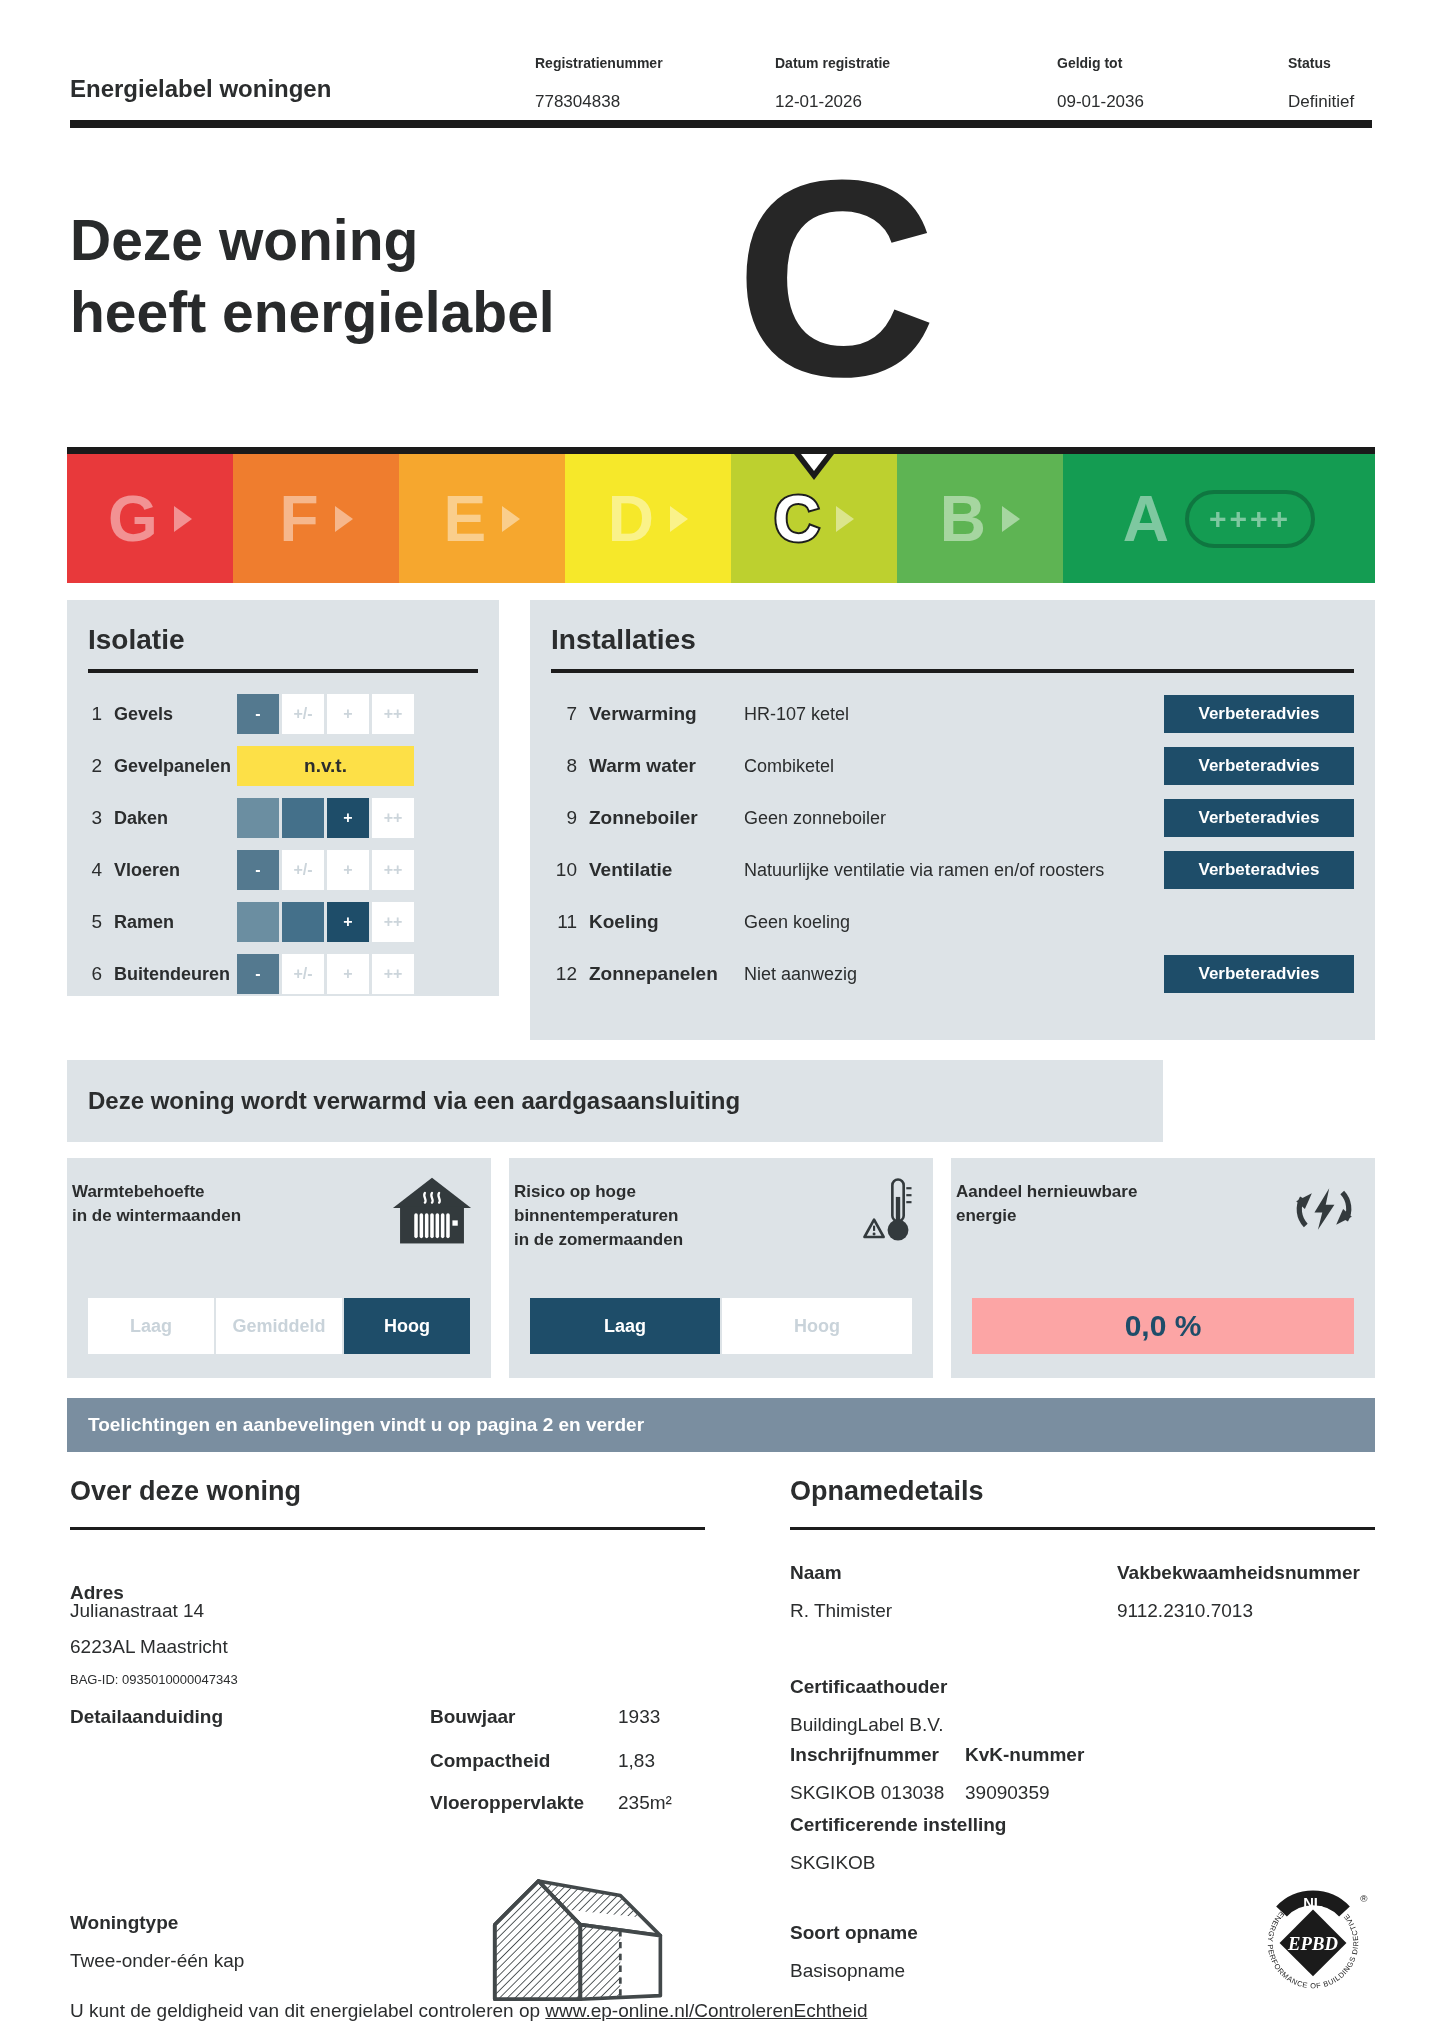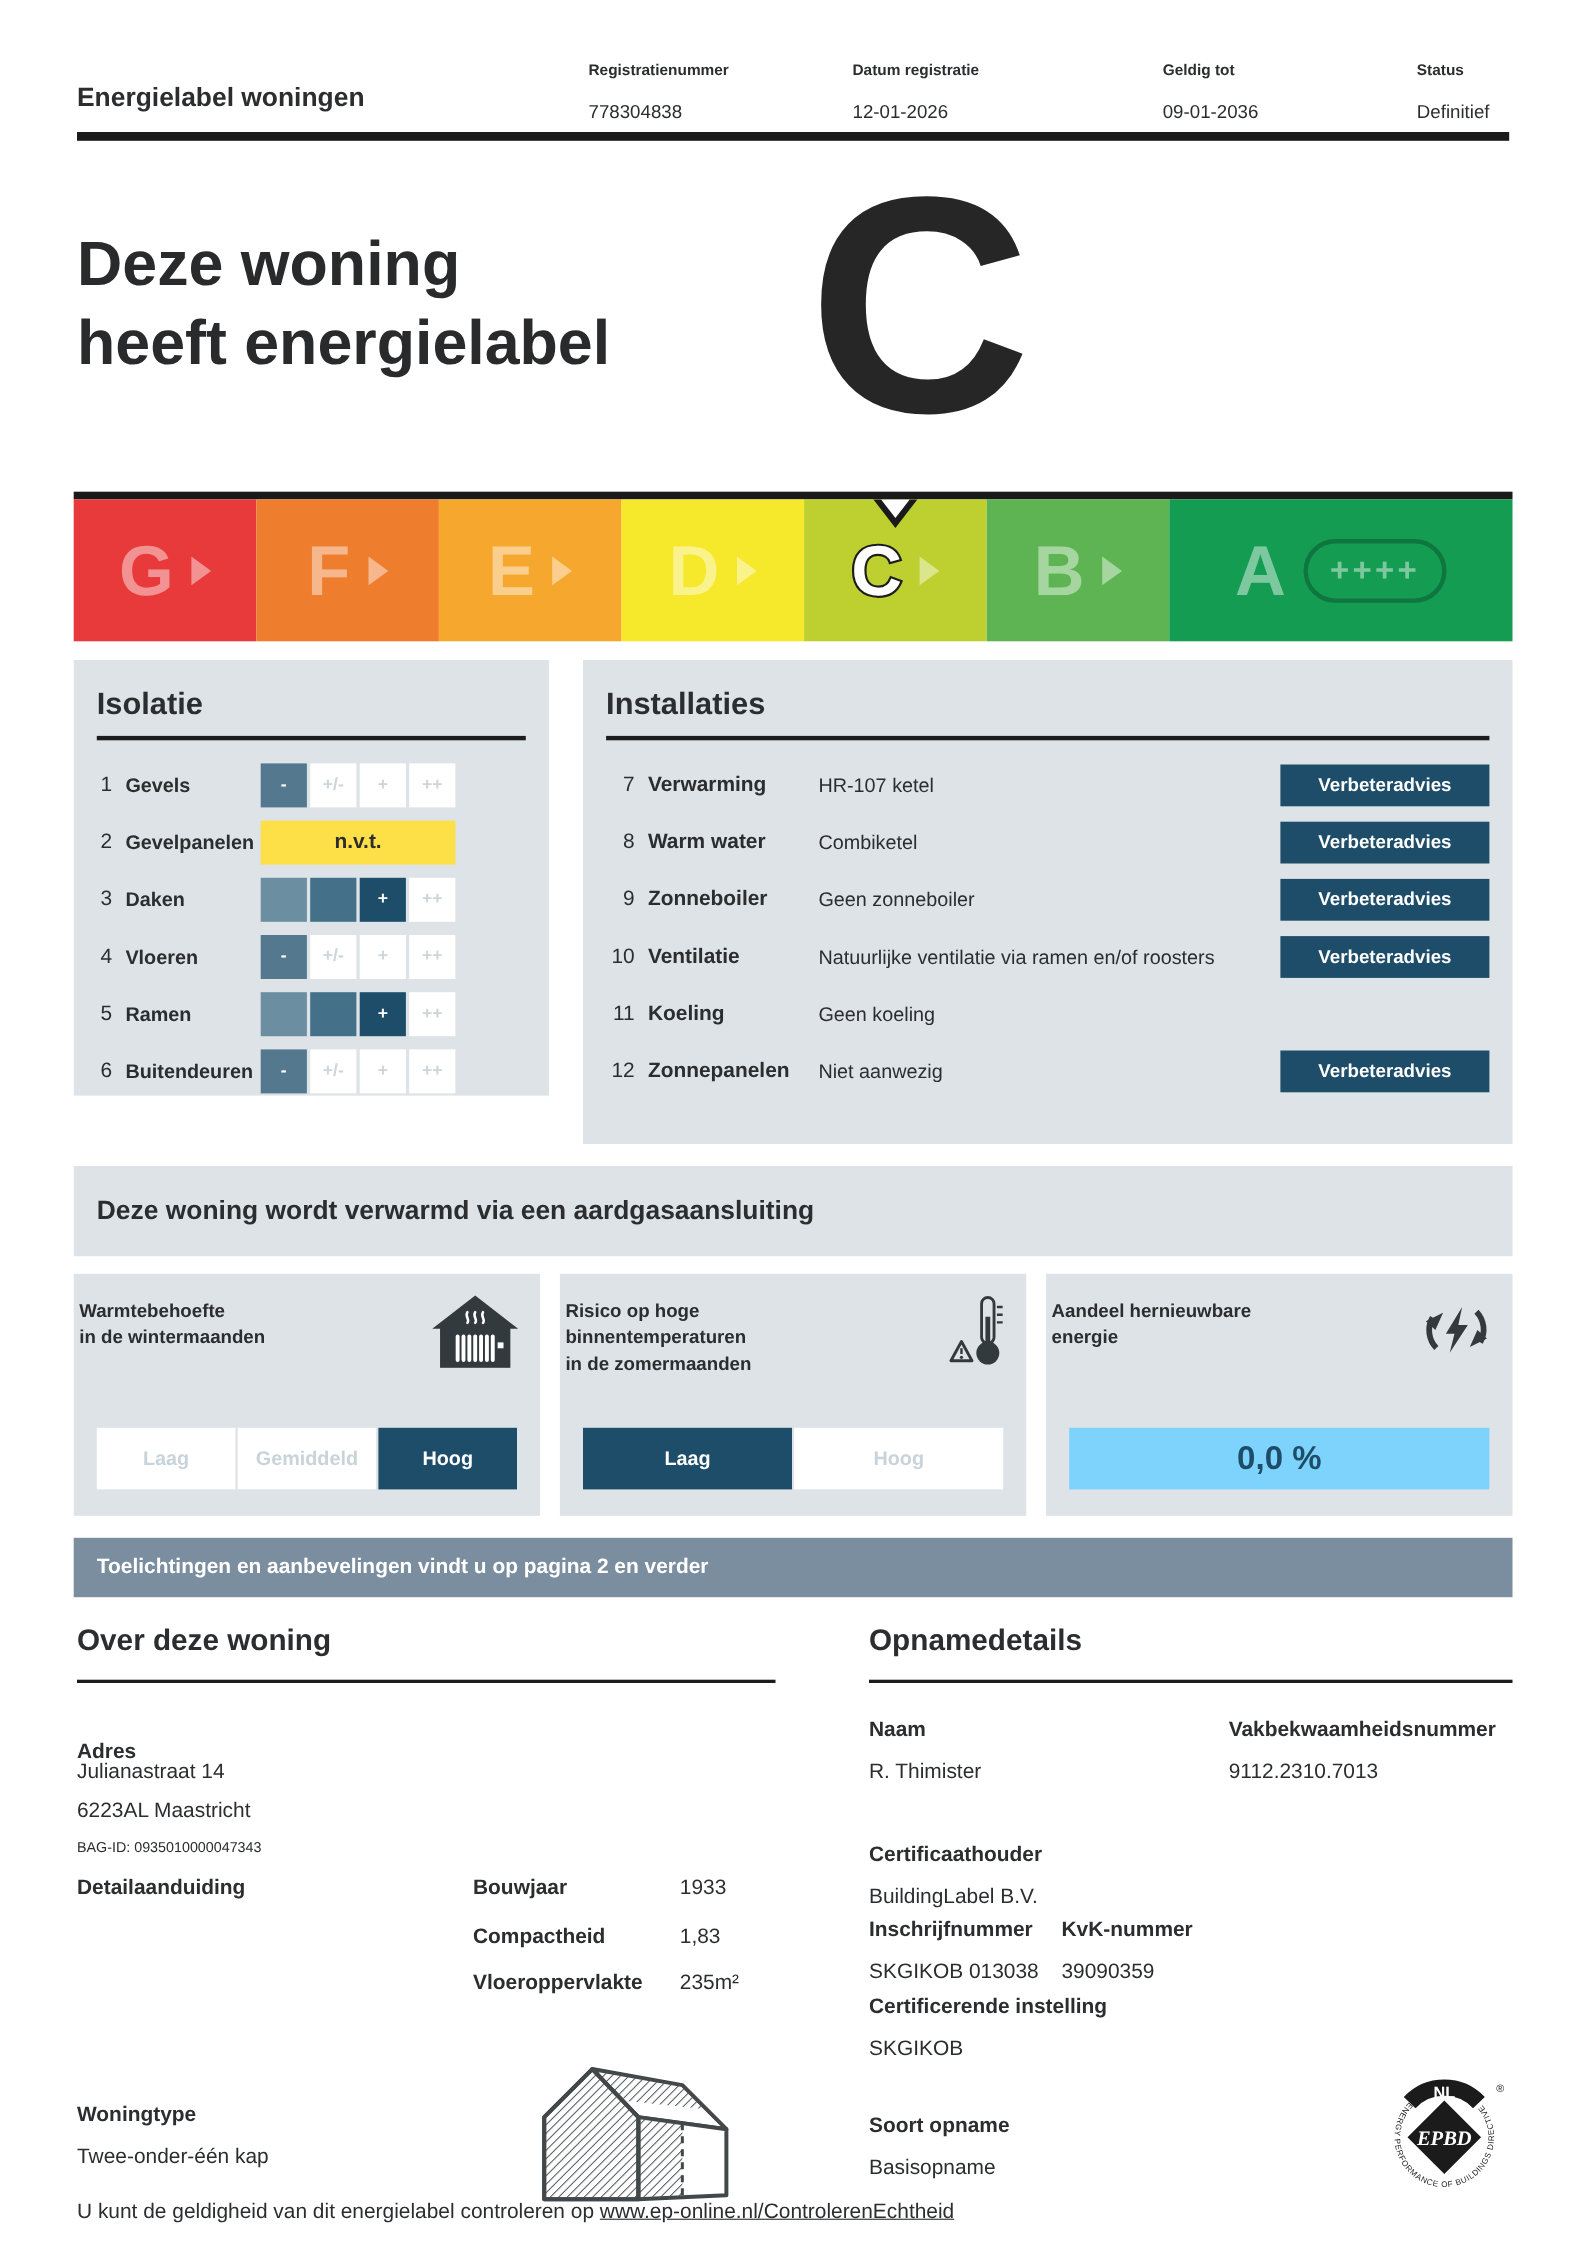--- a/index.html
+++ b/index.html
@@ -67,21 +67,21 @@
   .banner{position:absolute;background:var(--panel-bg);display:flex;align-items:center;padding:0 21px;
     font-size:24px;font-weight:bold;}
   .card{position:absolute;top:1158px;width:424px;height:220px;background:var(--panel-bg);}
   .card-title{position:absolute;left:5px;top:22px;font-size:17px;font-weight:bold;line-height:1.4;white-space:pre-line;}
   .card-icon{position:absolute;right:18px;top:18px;}
   .card-options{position:absolute;left:21px;right:21px;bottom:24px;height:56px;display:grid;gap:2px;}
   .opts-3{grid-template-columns:repeat(3,1fr);}
   .opts-2{grid-template-columns:repeat(2,1fr);}
   .option{background:#fff;color:#c9d3da;font-weight:bold;font-size:18px;display:flex;align-items:center;justify-content:center;}
   .option.active{background:var(--accent-dark);color:#fff;}
-  .card-value{position:absolute;left:21px;right:21px;bottom:24px;height:56px;background:#7dd3fc;color:var(--accent-dark);
+  .card-value{position:absolute;left:21px;right:21px;bottom:24px;height:56px;background:#fca5a5;color:var(--accent-dark);
     font-weight:bold;font-size:30px;display:flex;align-items:center;justify-content:center;margin-top:45px;}
   .note-bar{position:absolute;background:var(--note-bg);color:#fff;font-weight:bold;font-size:19px;
     display:flex;align-items:center;padding:0 21px;}
   
   .sec-title{position:absolute;font-size:27px;font-weight:bold;text-align:right;}
   .sec-rule{position:absolute;height:3px;background:#1c1c1c;}
   .lbl{position:absolute;font-size:19px;font-weight:bold;white-space:nowrap;}
   .val{position:absolute;font-size:19px;white-space:nowrap;}
   .small{position:absolute;font-size:13px;}
   .footer{position:absolute;font-size:19px;white-space:nowrap;}
@@ -268,21 +268,21 @@
 
   <div class="ins-row">
     <span class="row-num">12</span>
     <span class="row-label">Zonnepanelen</span>
     <span class="row-value">Niet aanwezig</span>
     <div class="advice-btn">Verbeteradvies</div>
   </div>
 </div>
 </section>
 
-<div class="banner" style="left:67px;top:1060px;width:1308px;height:82px;">Deze woning wordt verwarmd via een aardgasaansluiting</div>
+<div class="banner" style="left:67px;top:1060px;width:1096px;height:82px;">Deze woning wordt verwarmd via een aardgasaansluiting</div>
 
 <div class="card" style="left:67px;">
   <div class="card-title">Warmtebehoefte
 in de wintermaanden</div>
   <span class="card-icon">
     <svg viewBox="0 0 92 80" width="82" height="71">
       <polygon points="46,2 90,36 2,36" fill="#333a3d"></polygon>
       <rect x="10" y="34" width="72" height="42" fill="#333a3d"></rect>
       <path d="M38,30 c3,-3 -3,-7 0,-11" stroke="#fff" stroke-width="2.6" fill="none" stroke-linecap="round"></path>
       <path d="M46,30 c3,-3 -3,-7 0,-11" stroke="#fff" stroke-width="2.6" fill="none" stroke-linecap="round"></path>

